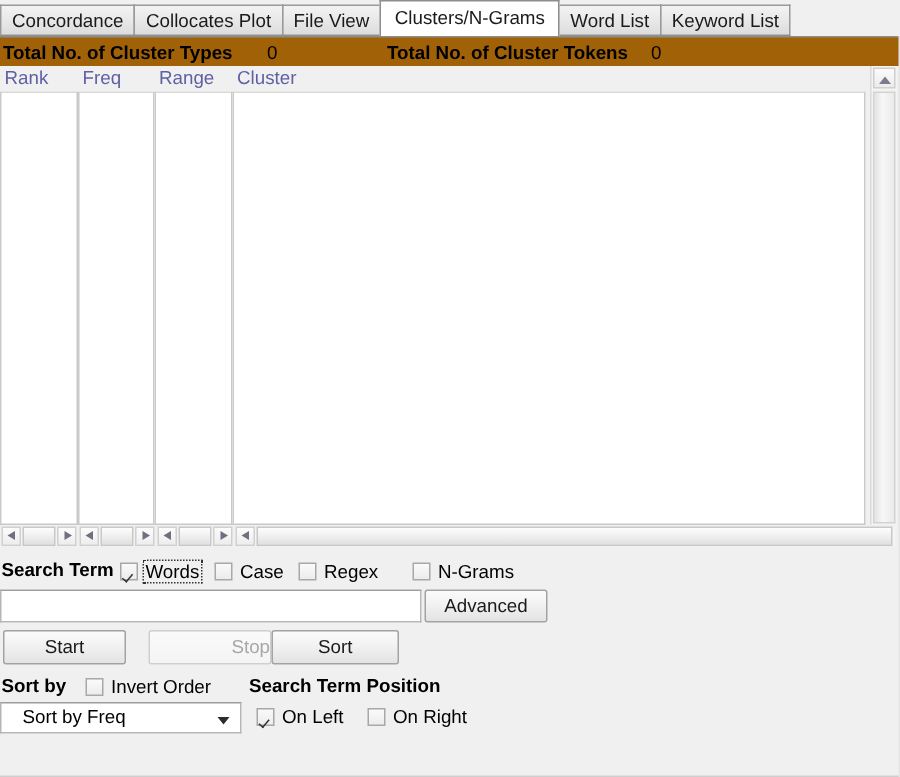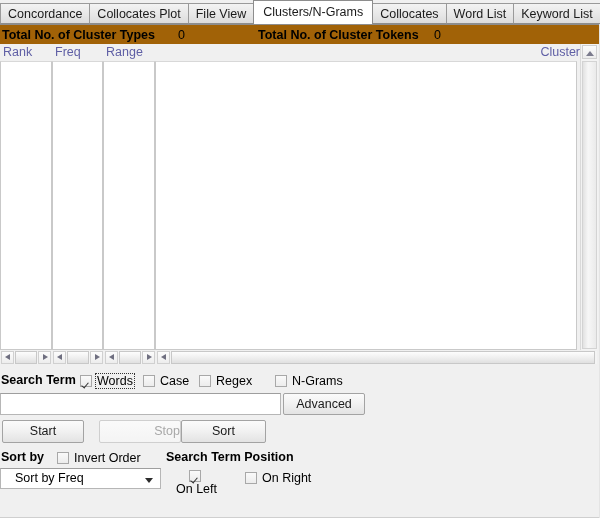--- a/index.html
+++ b/index.html
@@ -306,21 +306,21 @@
     color: #000;
     white-space: nowrap;
   }
   #sort-select .arrow {
     position: absolute;
     right: 7px; top: 9px;
     border-left: 4px solid transparent;
     border-right: 4px solid transparent;
     border-top: 5px solid #2c2c2c;
   }
-  #pos-left { position: absolute; left: 171px; top: 470px; flex-direction: column; }
+  #pos-left { position: absolute; left: 171px; top: 470px; }
   #pos-right { position: absolute; left: 245px; top: 470px; }
 
   
   #bottom-edge {
     position: absolute;
     left: 0; bottom: 0;
     width: 600px; height: 1px;
     background: #cfcfcf;
   }
   #right-edge {
@@ -334,42 +334,41 @@
 <body>
 
 <div id="app">
 
   <div id="tabstrip">
     <div class="tabs-inner" id="tabs-inner">
         <div class="tab"><span>Concordance</span></div>
         <div class="tab"><span>Collocates Plot</span></div>
         <div class="tab"><span>File View</span></div>
         <div class="tab active"><span>Clusters/N-Grams</span></div>
-        <div class="tab"><span>Collocates</span></div>
         <div class="tab"><span>Word List</span></div>
         <div class="tab"><span>Keyword List</span></div>
       </div>
   </div>
 
   <div id="totals">
     <span class="total-label" id="tt-label">Total No. of Cluster Types</span>
     <span class="total-value" id="tt-value">0</span>
     <span class="total-label" id="tk-label">Total No. of Cluster Tokens</span>
     <span class="total-value" id="tk-value">0</span>
   </div>
 
   <div id="table-area">
     <div id="table-cols">
         <div class="col-head" style="left: 3px; width: 52px;"><span>Rank</span></div>
         <div class="col-body" style="left: 0px; width: 52px;"></div>
         <div class="col-head" style="left: 55px; width: 51px;"><span>Freq</span></div>
         <div class="col-body" style="left: 52px; width: 51px;"></div>
         <div class="col-head" style="left: 106px; width: 52px;"><span>Range</span></div>
         <div class="col-body" style="left: 103px; width: 52px;"></div>
-        <div class="col-head" style="left: 158px; width: 422px; text-align: right;"><span>Cluster</span></div>
+        <div class="col-head" style="left: 158px; width: 422px;"><span>Cluster</span></div>
         <div class="col-body" style="left: 155px; width: 422px;"></div>
       </div>
 
     <div id="vscroll">
       <div class="vs-arrow"></div>
       <div class="vs-track"></div>
     </div>
   </div>
 
   <div id="hscrolls">

